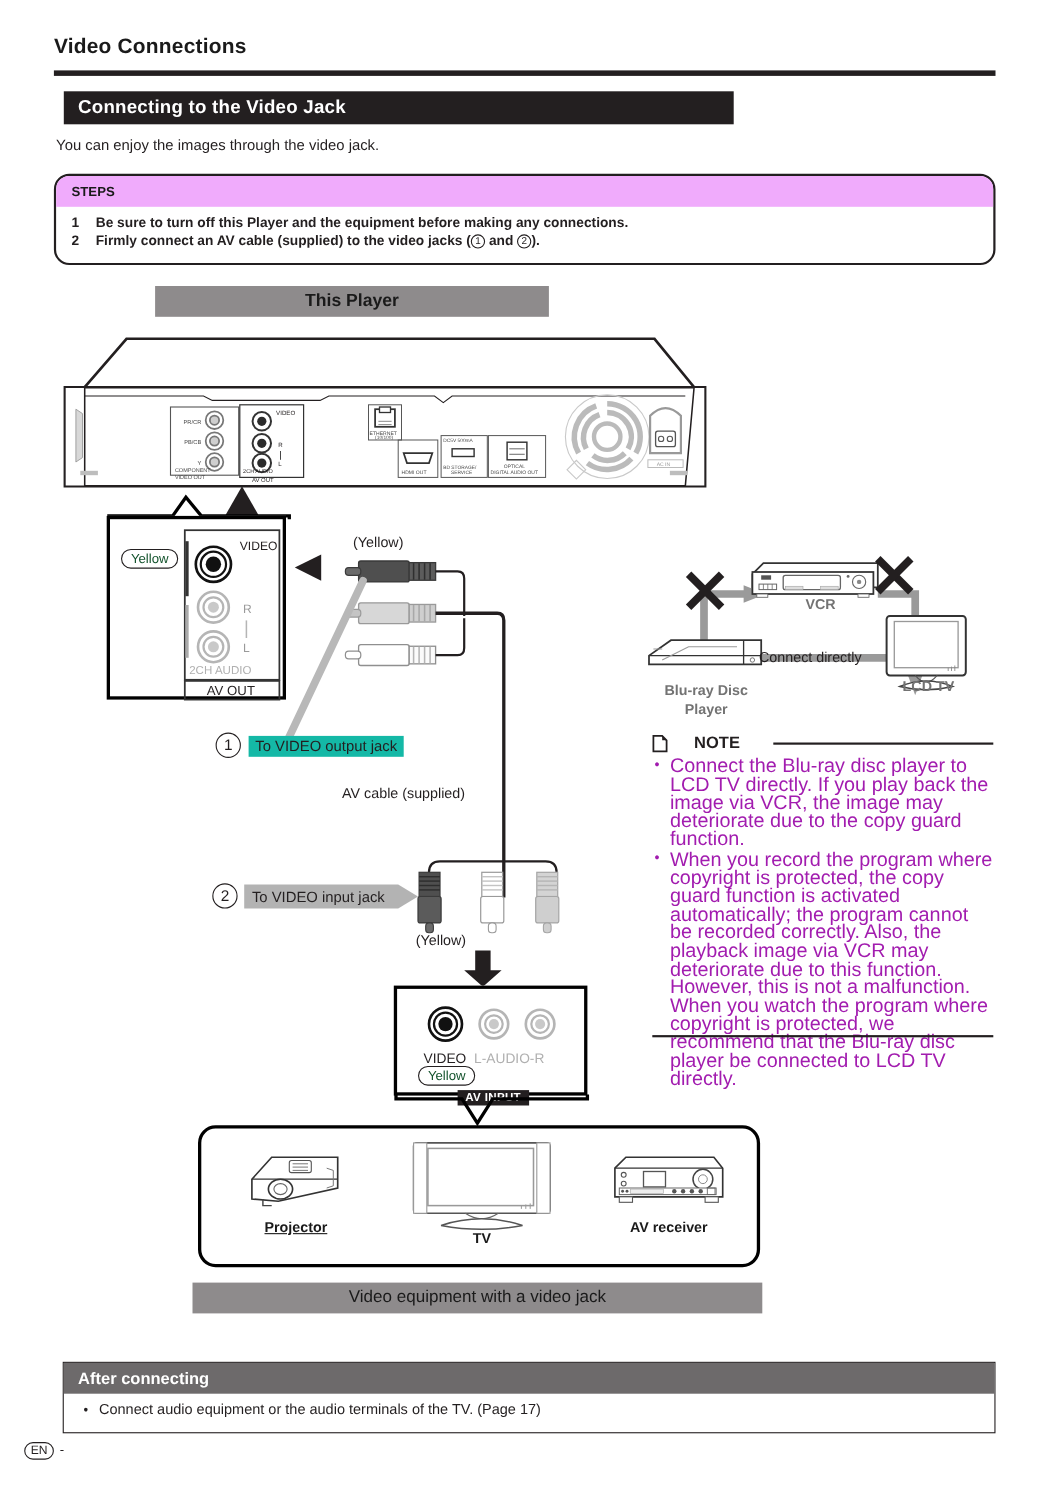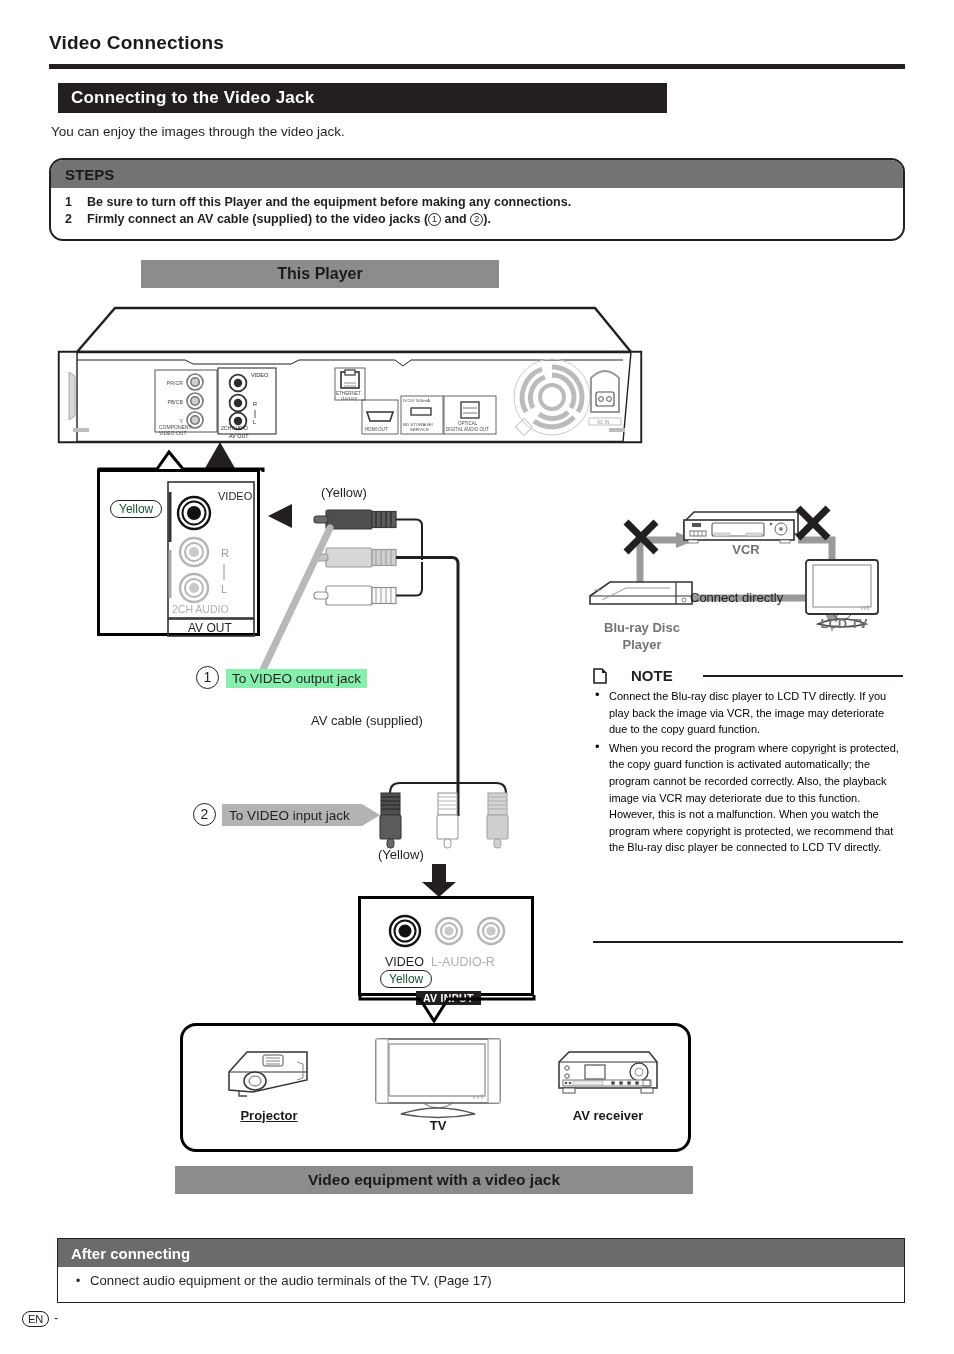--- a/index.html
+++ b/index.html
@@ -43,24 +43,24 @@
   
   .steps-panel {
     position: absolute; left: 49px; top: 158px;
     width: 856px; height: 83px;
     border: 2px solid #231f20;
     border-radius: 14px;
     overflow: hidden;
     background: #ffffff;
   }
   .steps-head {
-    height: 28px; background: #737373;
+    height: 28px; background: #f0abfc;
     display: flex; align-items: center;
     padding-left: 14px;
-    font-size: 15px; font-weight: bold; color: #1a1a1a;
+    font-size: 12px; font-weight: bold; color: #1a1a1a;
   }
   .steps-body { padding: 6px 0 0 14px; }
   .step-line {
     display: flex; font-size: 12.5px; font-weight: bold;
     line-height: 17px; color: #231f20;
   }
   .step-num { width: 22px; flex: none; }
   .cnum {
     display: inline-block;
     width: 13px; height: 13px; line-height: 11px;
@@ -89,21 +89,21 @@
   }
   .tag-oval {
     border: 1.6px solid #231f20; border-radius: 999px;
     padding: 1px 8px; font-size: 12px; background: #fff;
     display: inline-block; line-height: 14px; color:#14532d;
   }
 
   
   .lbl { position: absolute; font-size: 13px; color: #231f20; }
   .lbl-gray-hl {
-    position: absolute; background: #86efac; color: #231f20;
+    position: absolute; background: #14b8a6; color: #231f20;
     font-size: 13.5px; padding: 2px 6px; white-space: nowrap;
   }
   .step-circle {
     position: absolute;
     width: 23px; height: 23px; border: 1.8px solid #231f20;
     border-radius: 50%; text-align: center; line-height: 20px;
     font-size: 14px; color: #231f20; background: #fff;
   }
 
   
@@ -113,21 +113,21 @@
   
   .note-block { position: absolute; left: 593px; top: 667px; width: 310px; }
   .note-head {
     display: flex; align-items: center; gap: 24px;
     font-size: 15px; font-weight: bold; color: #231f20;
   }
   .note-rule { flex: 1; height: 2px; background: #231f20; margin-left: 6px; }
   .note-list { margin: 4px 0 0 0; padding: 0; list-style: none; }
   .note-list li {
     position: relative; padding-left: 16px;
-    font-size: 11px; line-height: 16.6px; color: #000000;
+    font-size: 18px; line-height: 16.6px; color: #a21caf;
     margin-bottom: 2px;
   }
   .note-list li::before {
     content: "\2022"; position: absolute; left: 2px; top: -1px; font-size: 13px;
   }
   .note-bottom-rule {
     position: absolute; left: 593px; top: 941px;
     width: 310px; height: 2px; background: #231f20;
   }
 
@@ -147,21 +147,21 @@
   .equip-box {
     position: absolute; left: 180px; top: 1023px;
     width: 511px; height: 129px;
     border: 3px solid #000; border-radius: 16px; background: #fff;
   }
   .banner-equip {
     position: absolute; left: 175px; top: 1166px;
     width: 518px; height: 28px;
     background: #8e8b8c; color: #1a1a1a;
     display: flex; align-items: center; justify-content: center;
-    font-size: 15.5px; font-weight: bold;
+    font-size: 15.5px; font-weight: normal;
   }
 
   
   .after-panel {
     position: absolute; left: 57px; top: 1238px;
     width: 848px; height: 65px;
     border: 1.5px solid #231f20; background: #fff;
   }
   .after-head {
     height: 28px; background: #6d6a6b; color: #fff;

